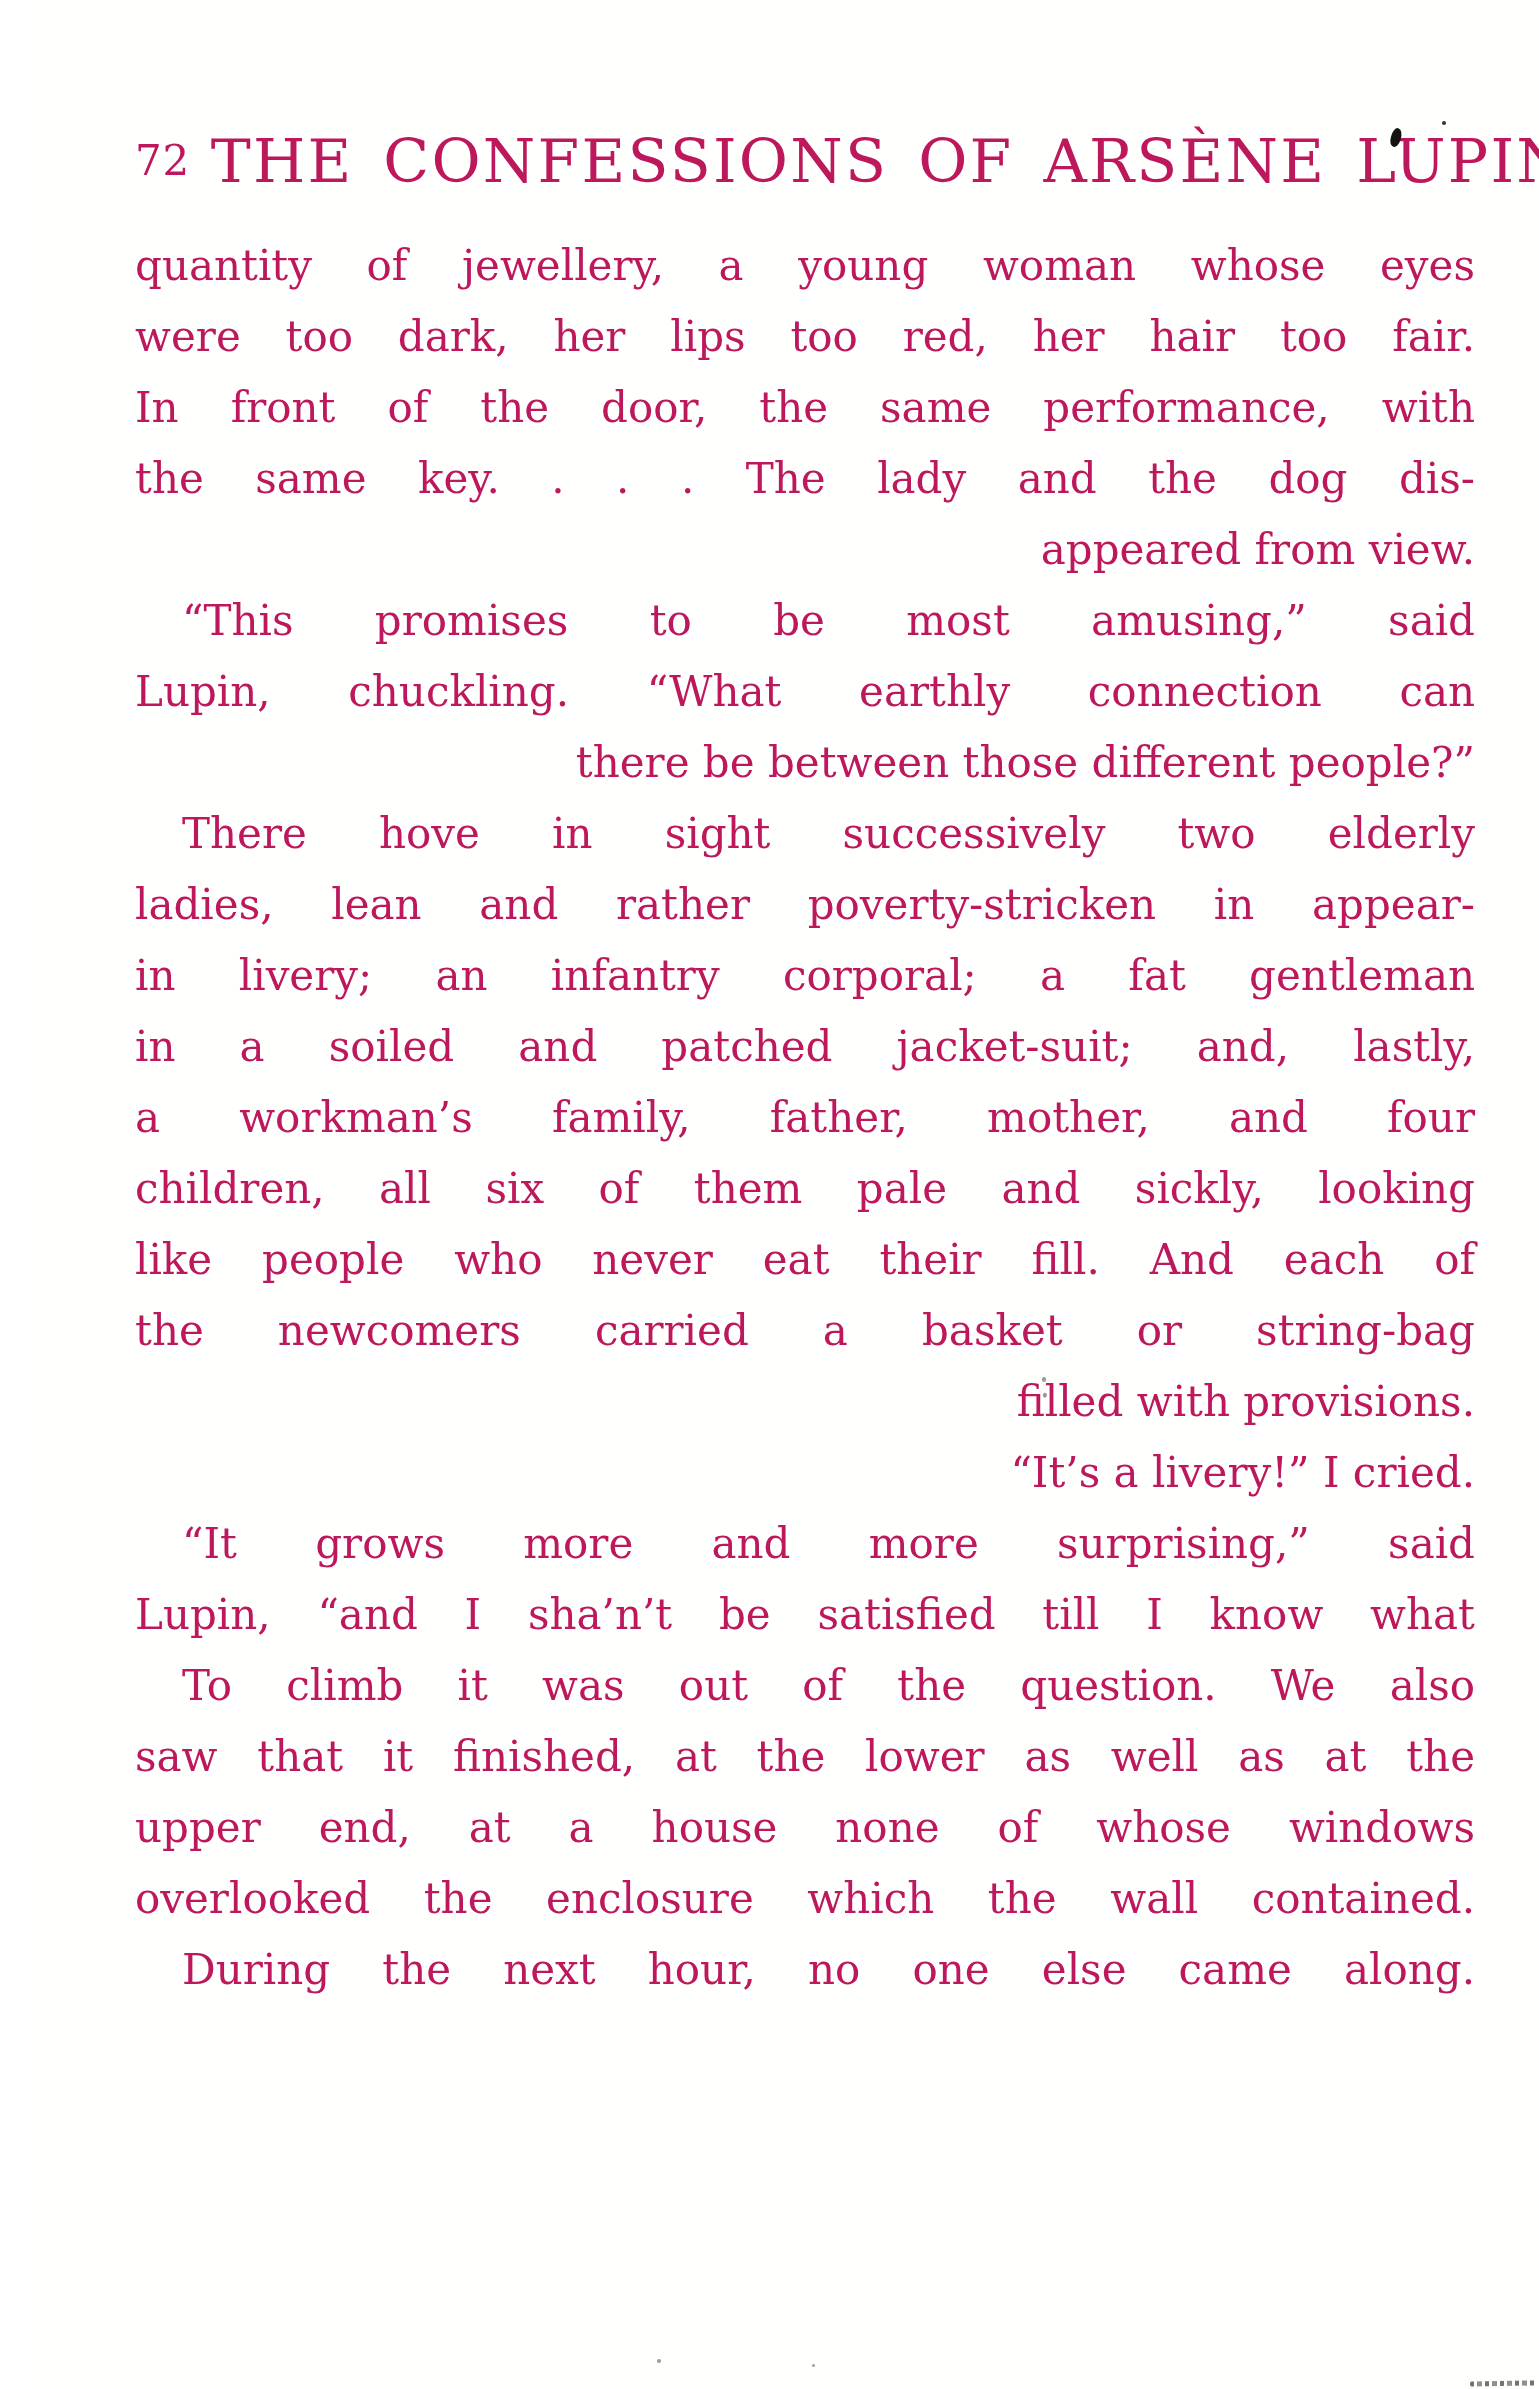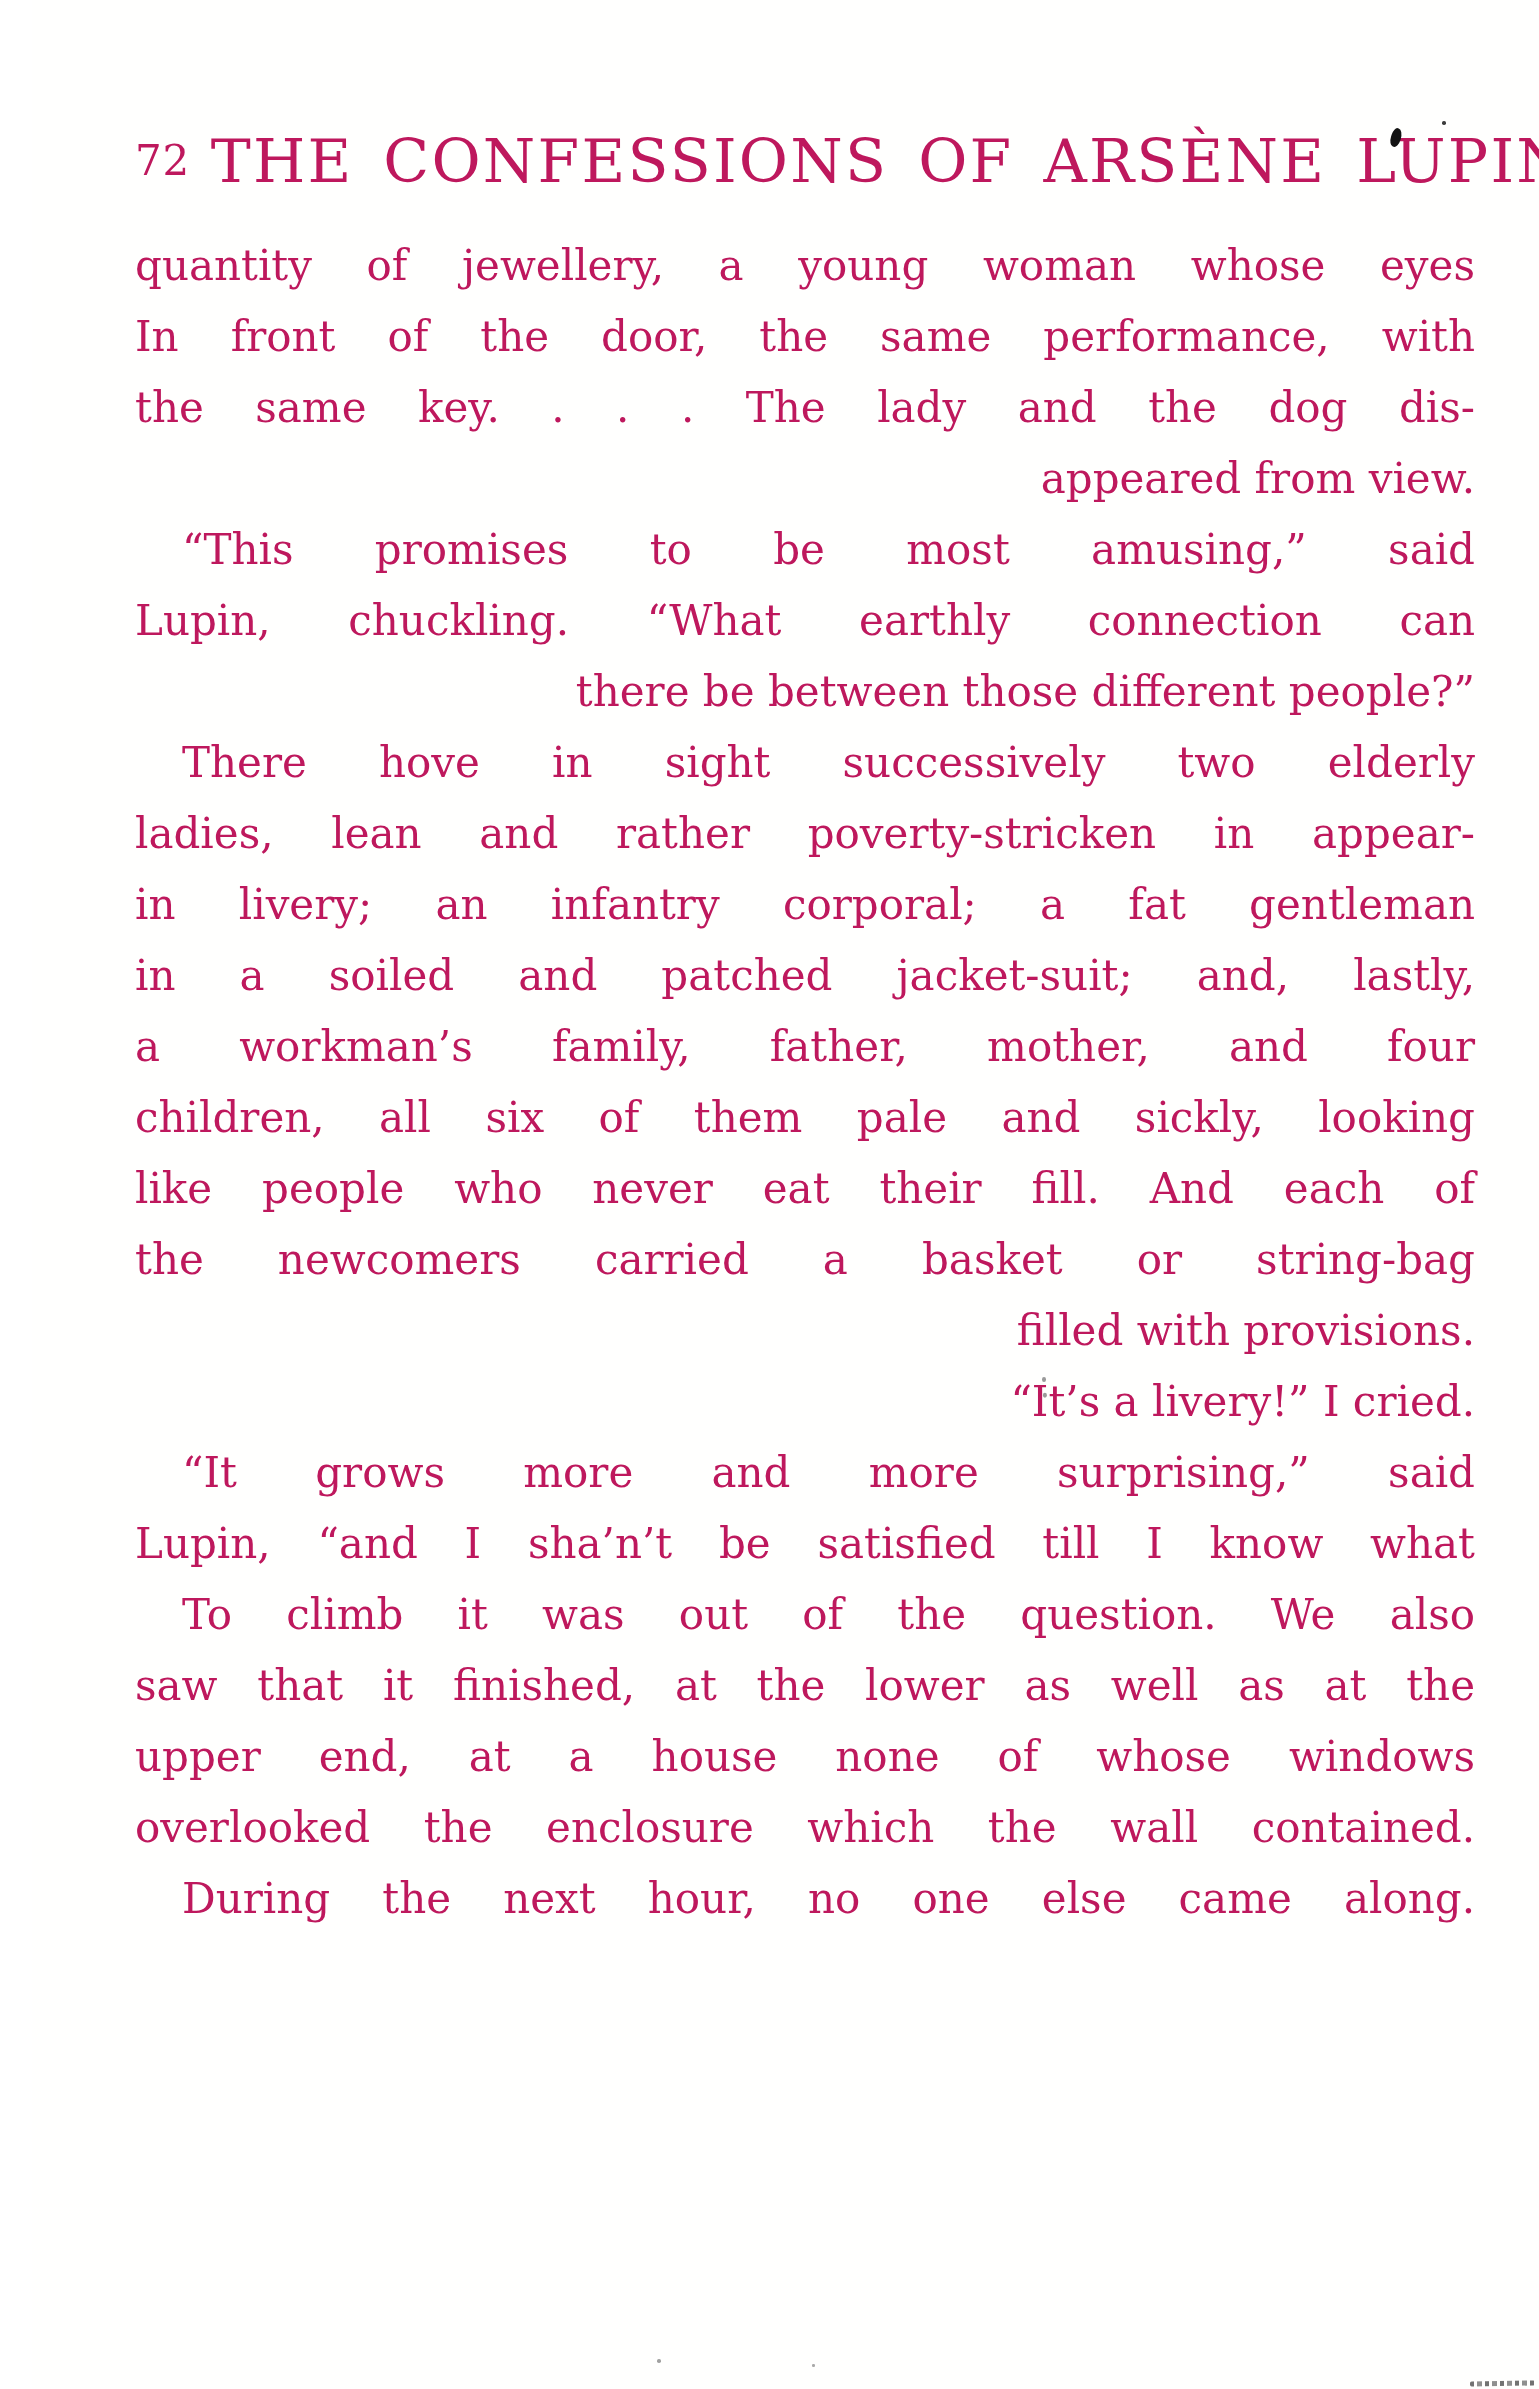--- a/index.html
+++ b/index.html
@@ -107,20 +107,21 @@
 <div class="page">
 
   <div class="running-header">
     <span class="page-number">72</span>
     <div class="running-title">THE CONFESSIONS OF ARSÈNE LUPIN</div>
   </div>
 
   <div class="text-block">
 
       <div class="line just">quantity of jewellery, a young woman whose eyes</div>
+      <div class="line just">were too dark, her lips too red, her hair too fair.</div>
       <div class="line just">In front of the door, the same performance, with</div>
       <div class="line just">the same key. . . . The lady and the dog dis-</div>
       <div class="line">appeared from view.</div>
       <div class="line just indent">“This promises to be most amusing,” said</div>
       <div class="line just">Lupin, chuckling. “What earthly connection can</div>
       <div class="line">there be between those different people?”</div>
       <div class="line just indent">There hove in sight successively two elderly</div>
       <div class="line just">ladies, lean and rather poverty-stricken in appear-</div>
       <div class="line just">in livery; an infantry corporal; a fat gentleman</div>
       <div class="line just">in a soiled and patched jacket-suit; and, lastly,</div>

